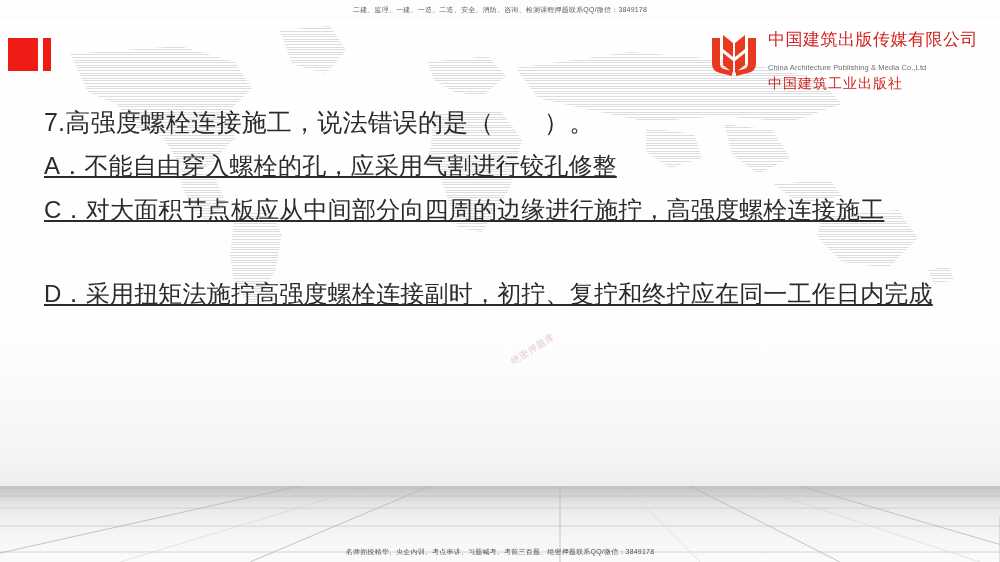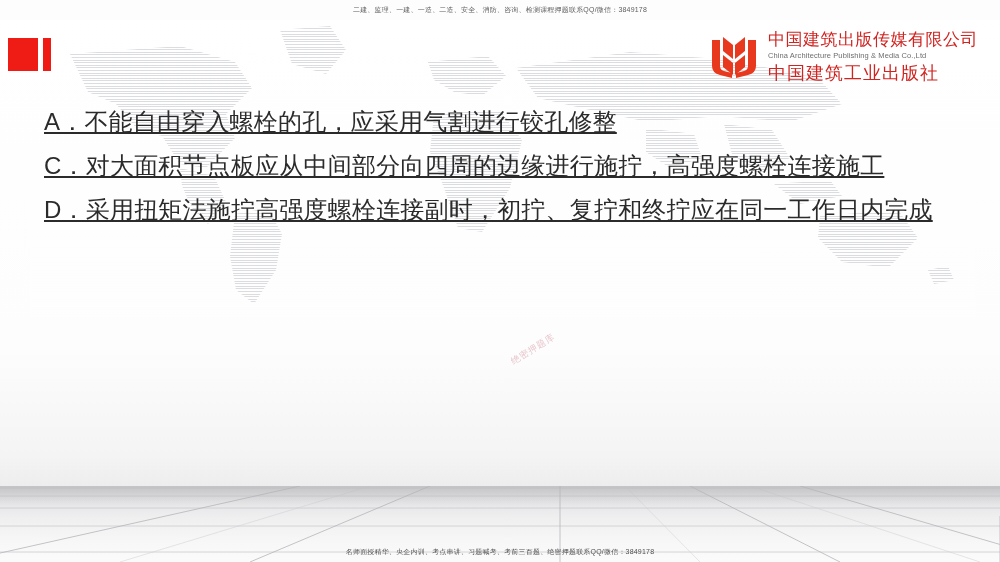--- a/index.html
+++ b/index.html
@@ -94,43 +94,43 @@
     background: #ee1c14;
     z-index: 20;
   }
 
   
   .logo {
     position: absolute;
     right: 22px;
     top: 31px;
     display: flex;
-    align-items: center;
+    align-items: flex-start;
     gap: 9px;
     z-index: 25;
   }
   .logo-mark { width: 50px; height: 46px; flex: 0 0 auto; }
   .logo-mark svg { display: block; width: 100%; height: 100%; }
   .logo-text { display: flex; flex-direction: column; line-height: 1; }
   .logo-cn-main {
     font-size: 17px;
     color: #cf2420;
     letter-spacing: 0.5px;
     font-weight: 400;
     white-space: nowrap;
   }
   .logo-en {
     font-size: 7.5px;
     color: #6d6d6d;
     letter-spacing: 0.1px;
-    margin-top: 4px;
+    margin-top: 16px;
     white-space: nowrap;
   }
   .logo-cn-sub {
-    font-size: 18px;
+    font-size: 14px;
     color: #cf2420;
     letter-spacing: 1px;
     margin-top: 4px;
     white-space: nowrap;
     font-family: "DejaVu Serif", serif;
     font-weight: 400;
   }
 
   
   .content {
@@ -148,21 +148,21 @@
     letter-spacing: 0.2px;
   }
   .opt-line {
     color: #2b2b2b;
     font-size: 24px;
     line-height: 44px;
     white-space: nowrap;
     letter-spacing: 0.2px;
     text-decoration: underline;
   }
-  .opt-line.wrapped { white-space: normal; }
+  .opt-line.wrapped { white-space: normal; margin-top: 40px; }
 
   
   .watermark {
     position: absolute;
     left: 512px;
     top: 356px;
     font-size: 9px;
     color: rgba(214,150,160,0.55);
     transform: rotate(-32deg);
     transform-origin: left center;
@@ -261,20 +261,21 @@
         </svg>
       </div>
       <div class="logo-text">
         <span class="logo-cn-main">中国建筑出版传媒有限公司</span>
         <span class="logo-en">China Architecture Publishing &amp; Media Co.,Ltd</span>
         <span class="logo-cn-sub">中国建筑工业出版社</span>
       </div>
     </div>
 
     <div class="content">
+      <div class="q-line">7.高强度螺栓连接施工，说法错误的是（　　）。</div>
       <div class="opt-line">A．不能自由穿入螺栓的孔，应采用气割进行铰孔修整</div>
       <div class="opt-line">C．对大面积节点板应从中间部分向四周的边缘进行施拧，高强度螺栓连接施工</div>
       <div class="opt-line wrapped">D．采用扭矩法施拧高强度螺栓连接副时，初拧、复拧和终拧应在同一工作日内完成</div>
     </div>
 
     <div class="watermark">绝密押题库</div>
   </div>
 
   <div class="floor">
     <svg width="1000" height="76" viewBox="0 0 1000 76" aria-hidden="true">

